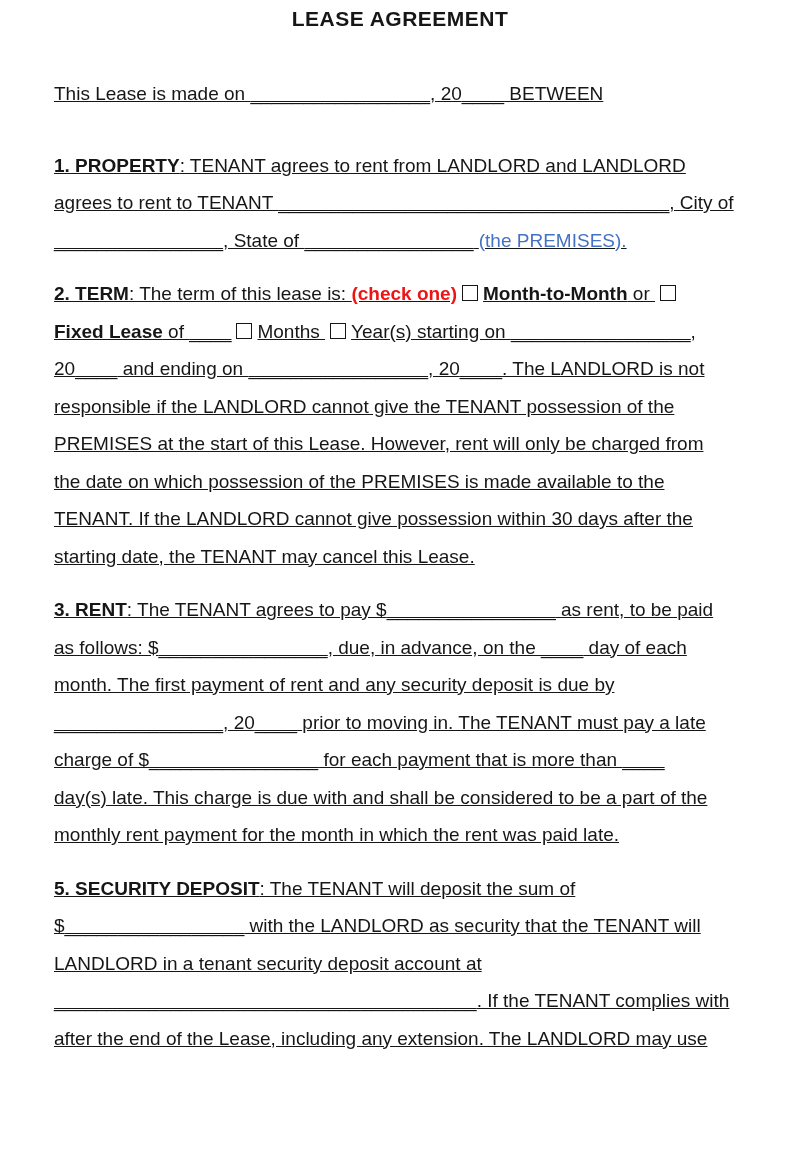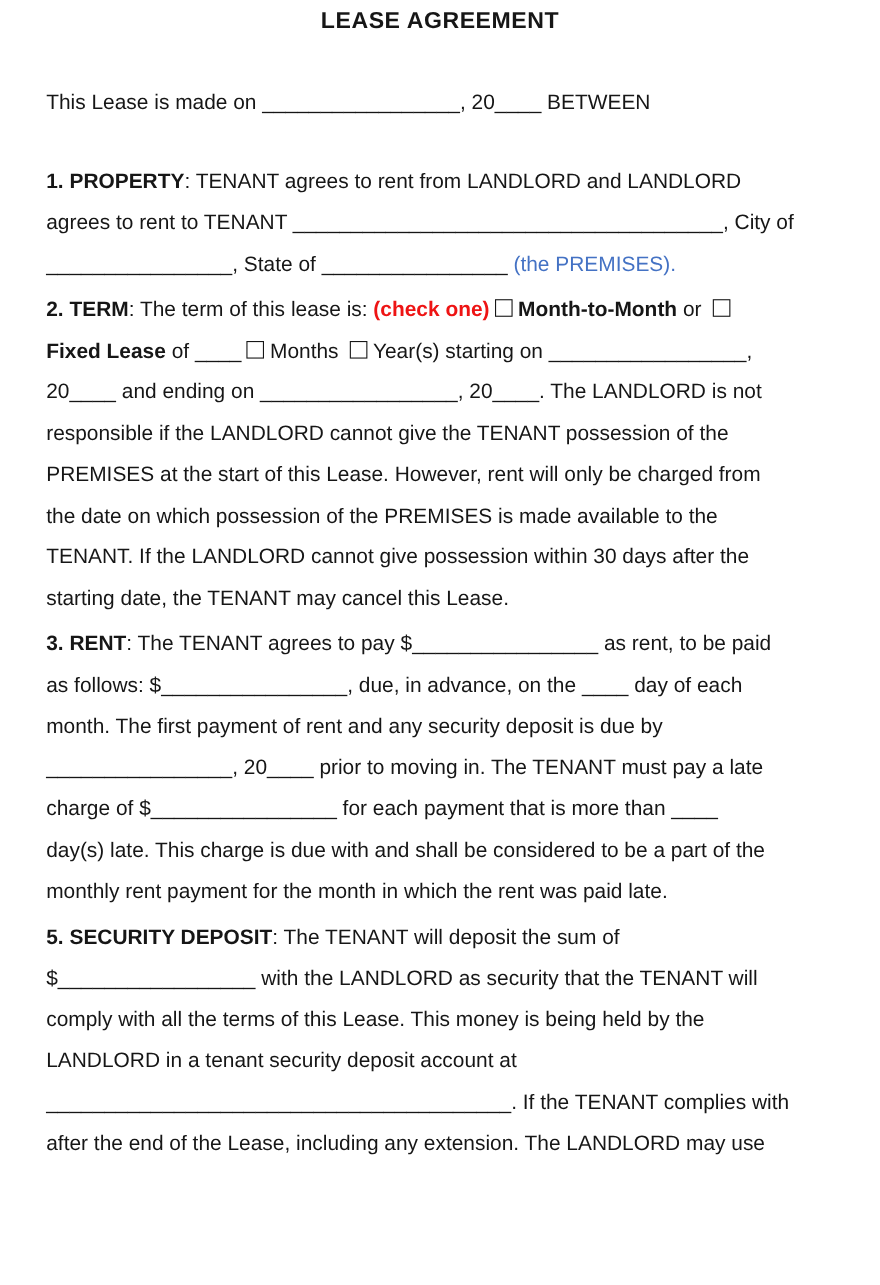--- a/index.html
+++ b/index.html
@@ -24,21 +24,21 @@
   }
   .title {
     margin: 0;
     line-height: 38px;
     text-align: center;
     font-size: 21px;
     font-weight: 700;
     letter-spacing: 0.5px;
     color: var(--text-color, #161616);
   }
-  .block { margin: 4px; }
+  .block { margin: 16px; text-decoration: underline; }
   .block-intro { margin-top: 37px; }
   .block-gap { margin-top: 34px; }
   .line {
     line-height: 37.5px;
     white-space: nowrap;
   }
   .run { font-weight: 400; }
   .run.bold { font-weight: 700; }
   .run.blue { color: var(--blue, #4472c4); }
   .run.red  { color: var(--red, #ee1414); }
@@ -86,19 +86,18 @@
         <div class="line"><span class="run">as follows: $</span><span class="blank">________________</span><span class="run">, due, in advance, on the </span><span class="blank">____</span><span class="run"> day of each</span></div>
         <div class="line"><span class="run">month. The first payment of rent and any security deposit is due by</span></div>
         <div class="line"><span class="blank">________________</span><span class="run">, 20</span><span class="blank">____</span><span class="run"> prior to moving in. The TENANT must pay a late</span></div>
         <div class="line"><span class="run">charge of $</span><span class="blank">________________</span><span class="run"> for each payment that is more than </span><span class="blank">____</span></div>
         <div class="line"><span class="run">day(s) late. This charge is due with and shall be considered to be a part of the</span></div>
         <div class="line"><span class="run">monthly rent payment for the month in which the rent was paid late.</span></div>
       </section>
       <section class="block">
         <div class="line"><span class="run bold">5. SECURITY DEPOSIT</span><span class="run">: The TENANT will deposit the sum of</span></div>
         <div class="line"><span class="run">$</span><span class="blank">_________________</span><span class="run"> with the LANDLORD as security that the TENANT will</span></div>
-        <div class="line"><span class="run">comply with all the terms of this Lease. This money is being held by the</span></div>
         <div class="line"><span class="run">LANDLORD in a tenant security deposit account at</span></div>
         <div class="line"><span class="blank">________________________________________</span><span class="run">. If the TENANT complies with</span></div>
         <div class="line"><span class="run">after the end of the Lease, including any extension. The LANDLORD may use</span></div>
       </section>
     </div>
 </main>
 
 </body></html>

